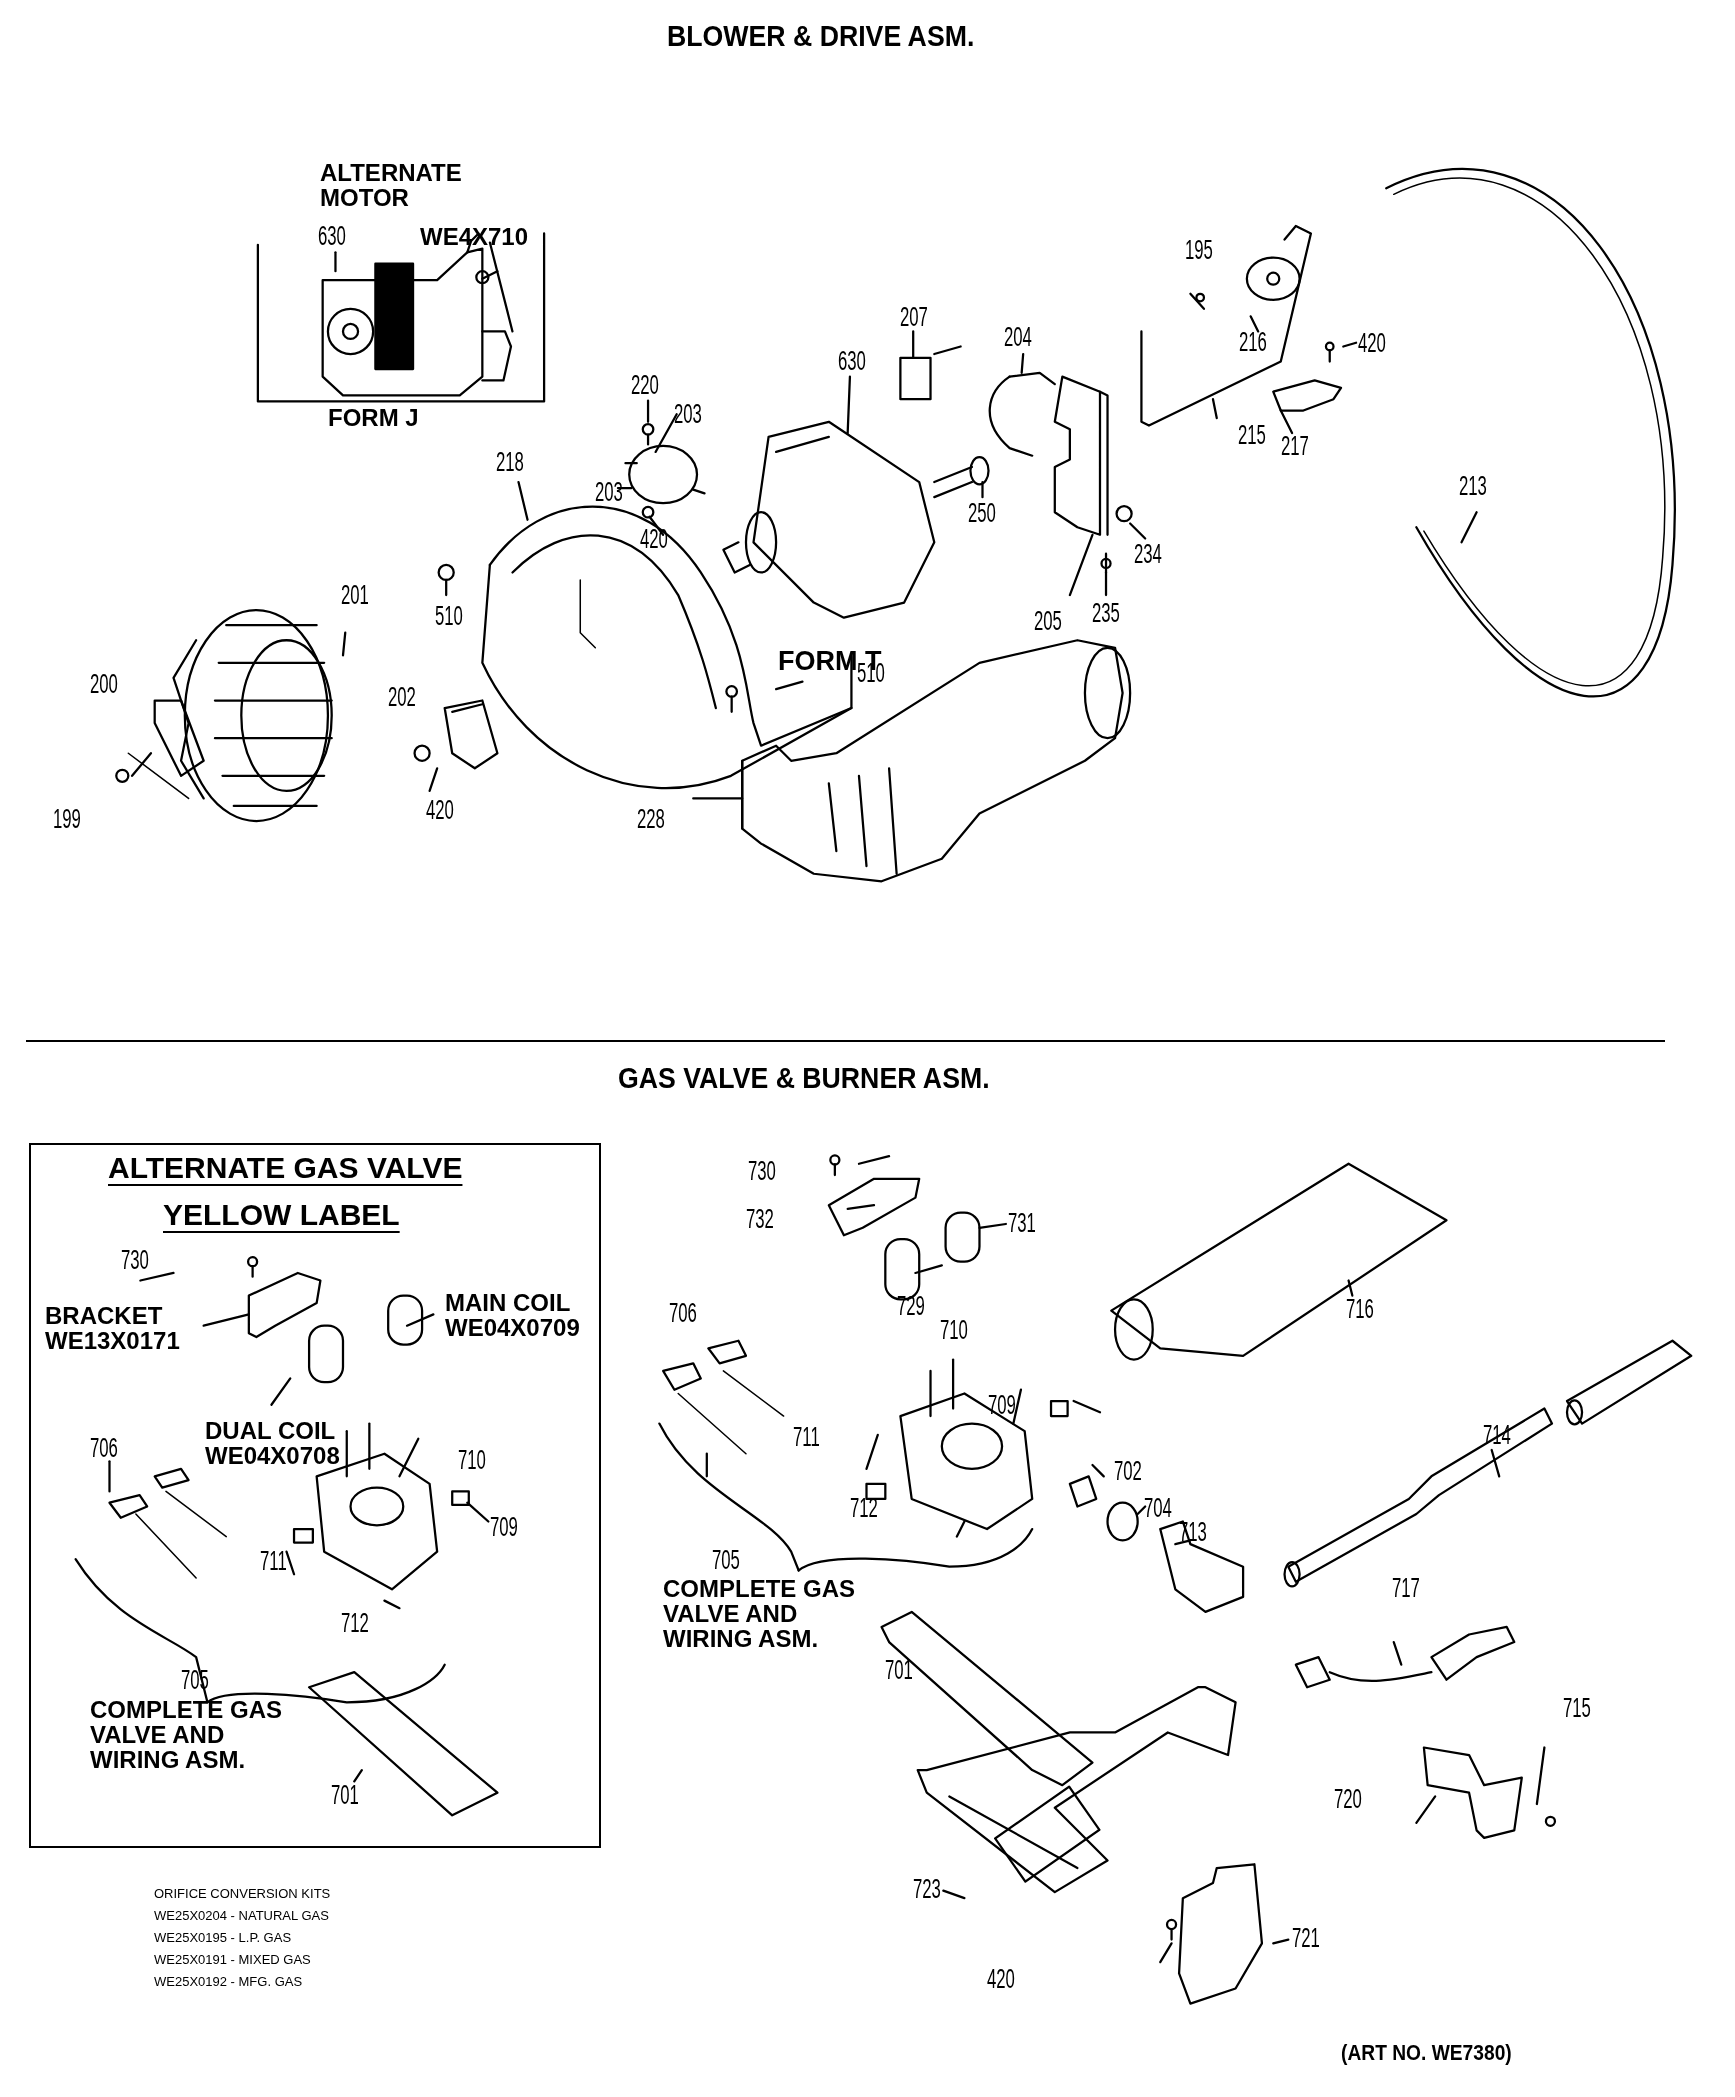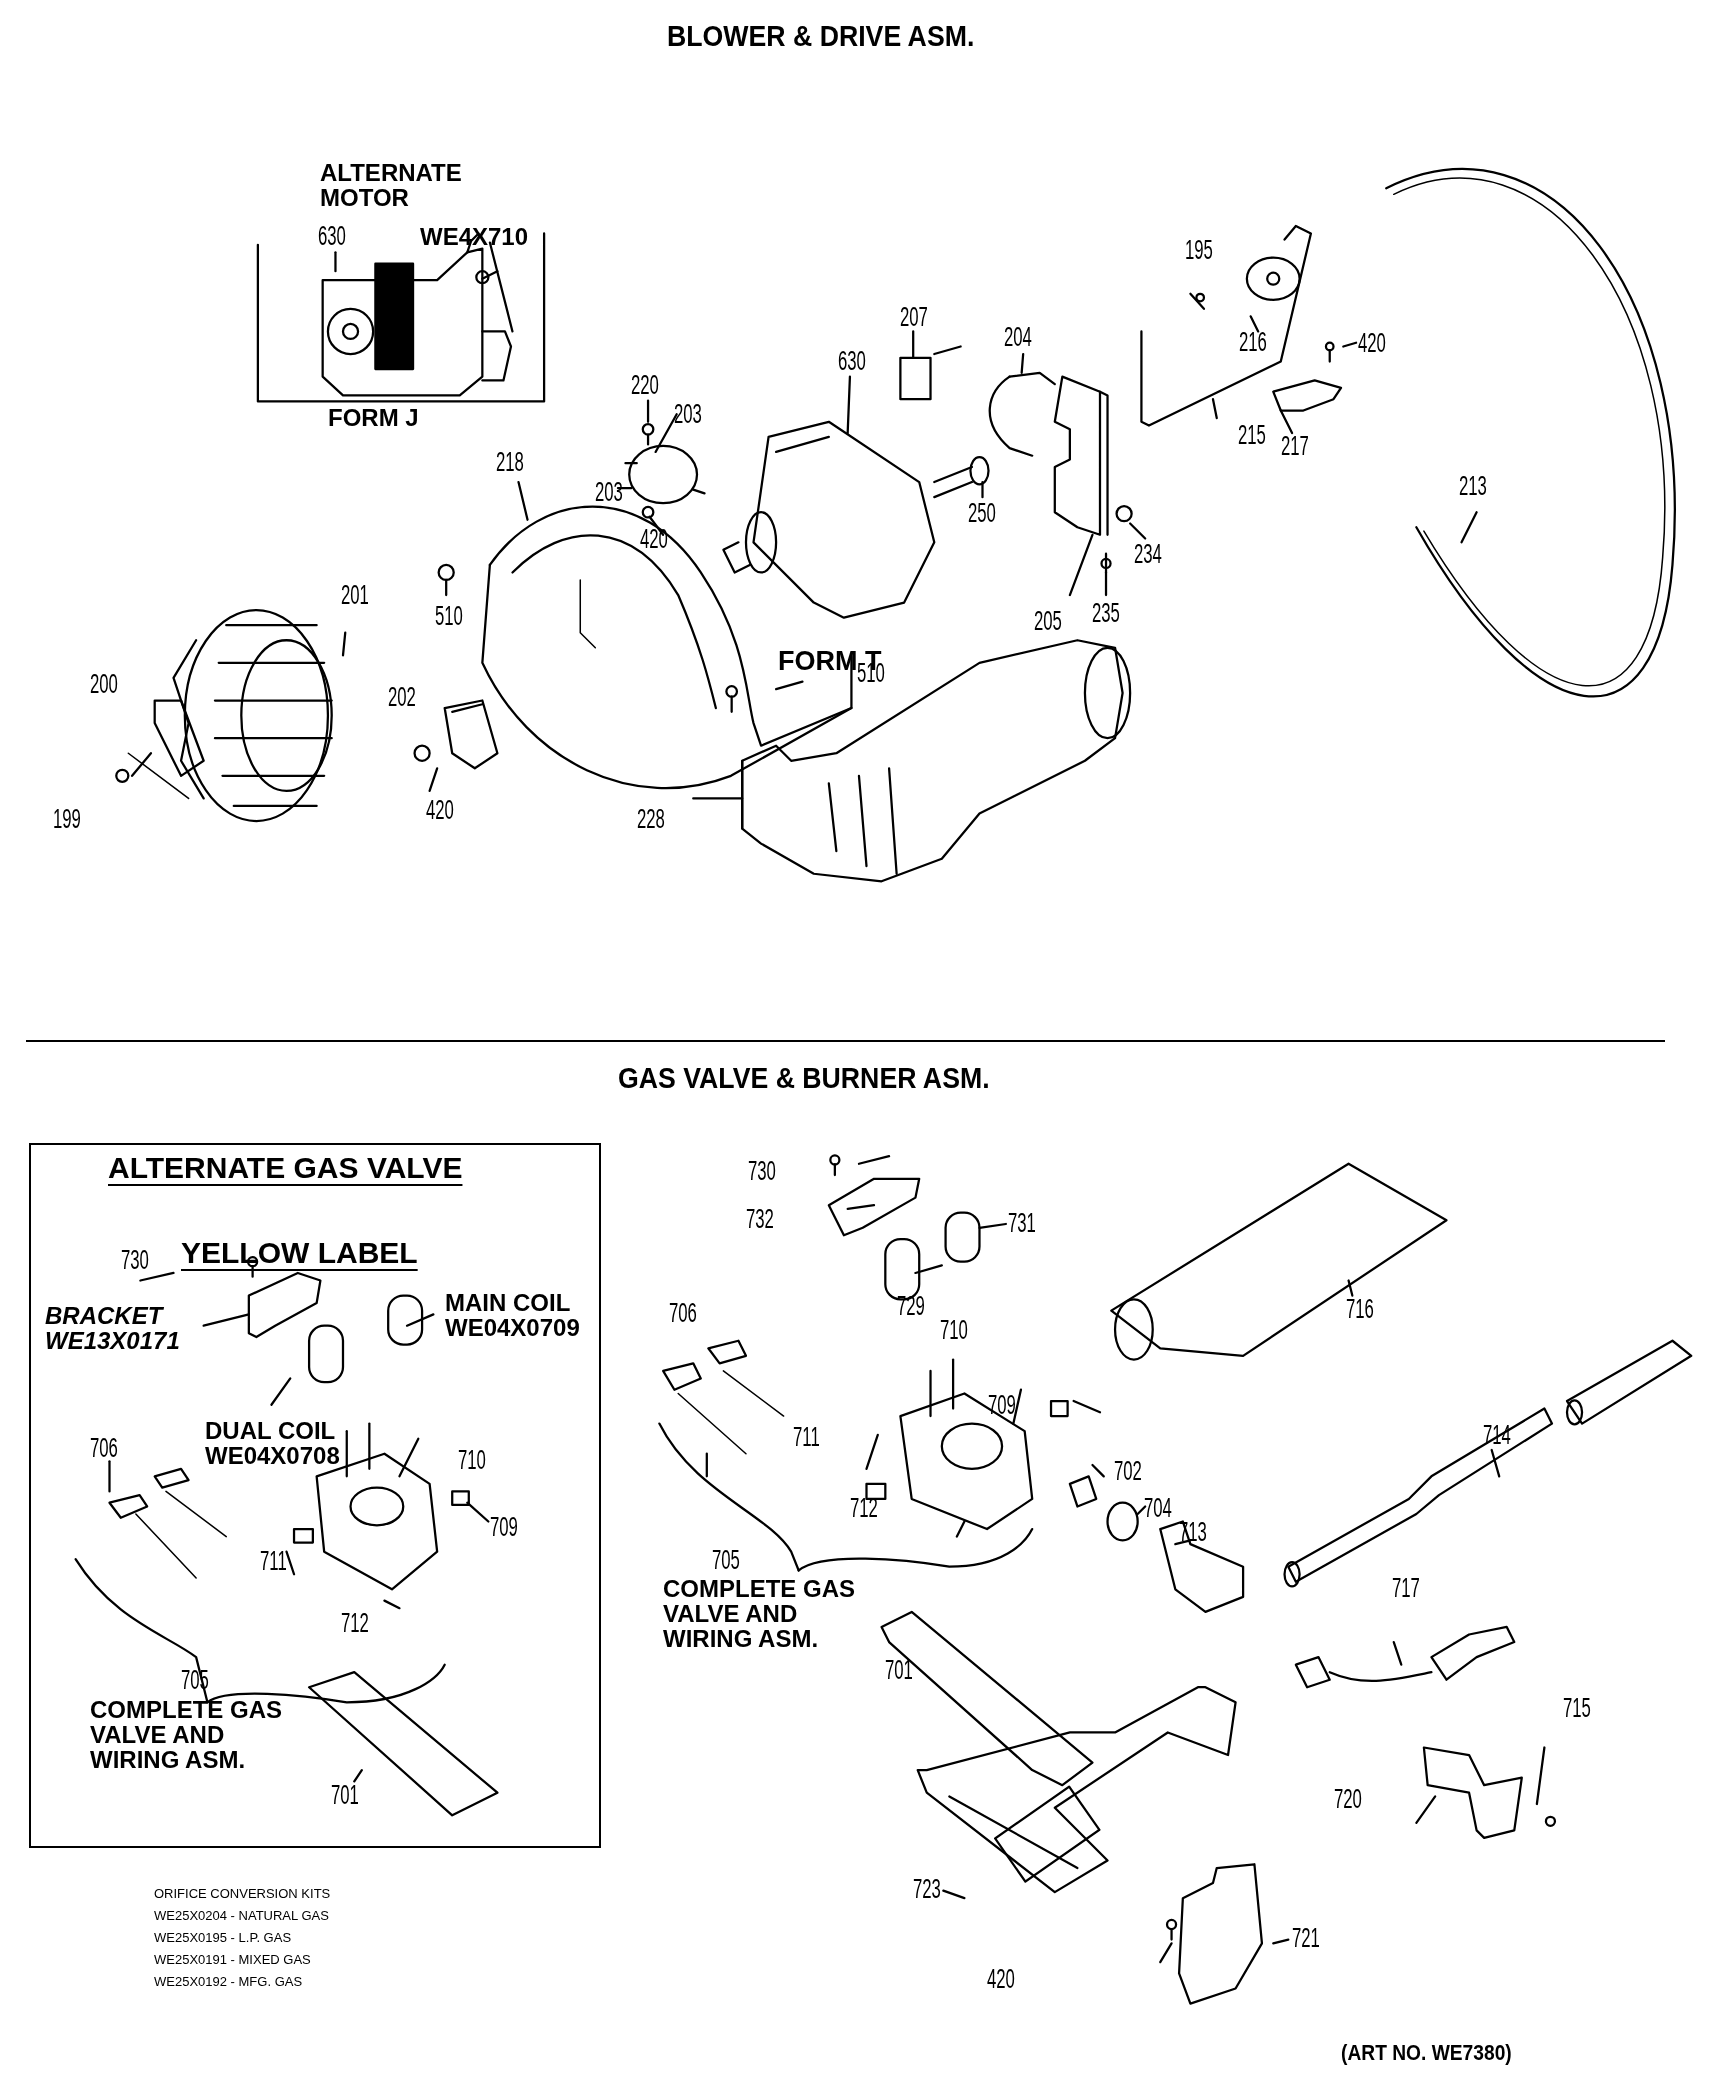--- a/index.html
+++ b/index.html
@@ -282,23 +282,23 @@
 <div class="abs lbl" style="left:1185px; top:237px;">195</div>
 <div class="abs lbl" style="left:1239px; top:329px;">216</div>
 <div class="abs lbl" style="left:1238px; top:422px;">215</div>
 <div class="abs lbl" style="left:1281px; top:433px;">217</div>
 <div class="abs lbl" style="left:1358px; top:330px;">420</div>
 <div class="abs lbl" style="left:1459px; top:473px;">213</div>
 
 <div class="abs title" style="left:618px; top:1062px;">GAS VALVE &amp; BURNER ASM.</div>
 
 <div class="abs ul" style="left:108px; top:1151px; font-weight:bold; font-size:30px;">ALTERNATE GAS VALVE</div>
-<div class="abs ul" style="left:181px; top:1198px; font-weight:bold; font-size:30px;margin-top:38px;">YELLOW LABEL</div>
+<div class="abs ul" style="left:163px; top:1198px; font-weight:bold; font-size:30px;">YELLOW LABEL</div>
 <div class="abs lbl" style="left:121px; top:1247px;">730</div>
-<div class="abs blbl" style="left:45px; top:1303px; width:128px;font-style:italic;">
+<div class="abs blbl" style="left:45px; top:1303px; width:128px;">
   <div>BRACKET</div>
   <div>WE13X0171</div>
 </div>
 <div class="abs blbl" style="left:445px; top:1290px; width:128px;">
   <div>MAIN COIL</div>
   <div>WE04X0709</div>
 </div>
 <div class="abs blbl" style="left:205px; top:1418px; width:128px;">
   <div>DUAL COIL</div>
   <div>WE04X0708</div>

